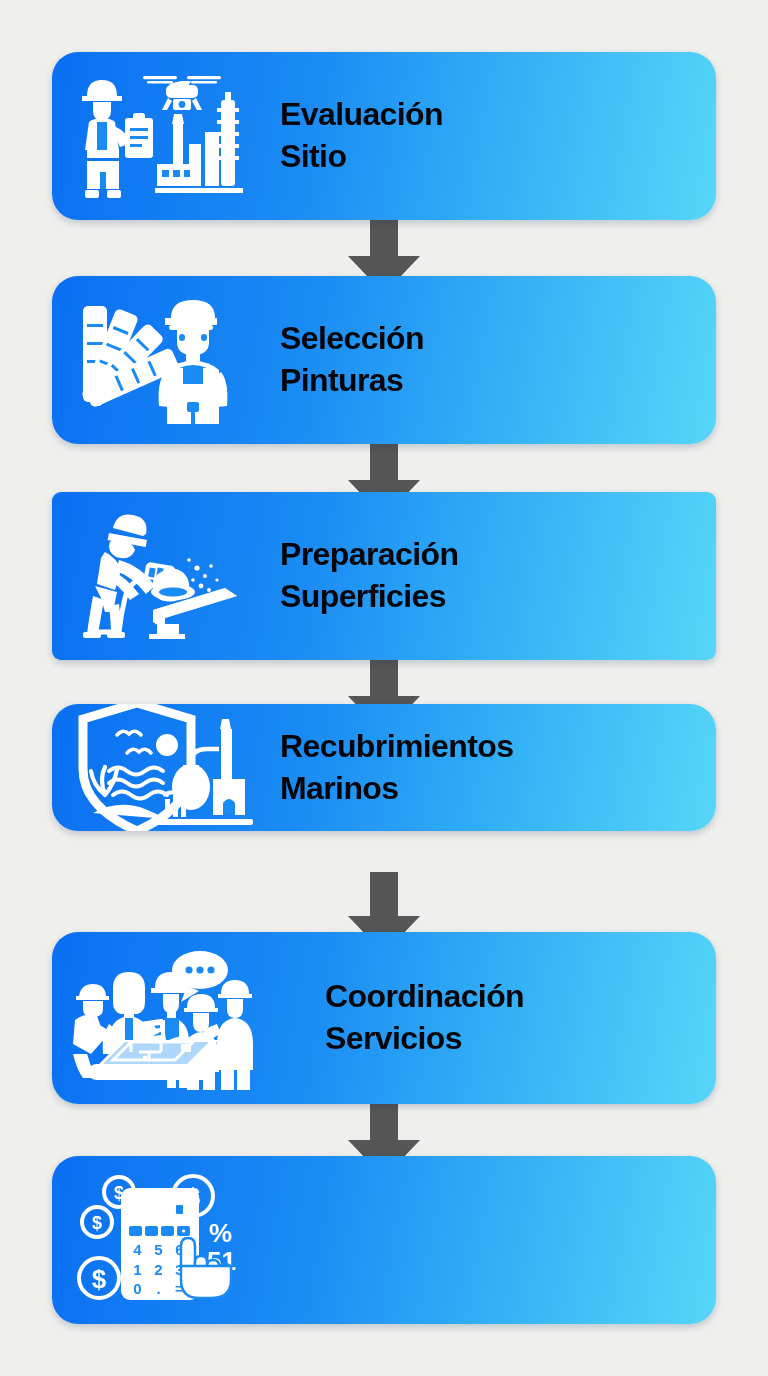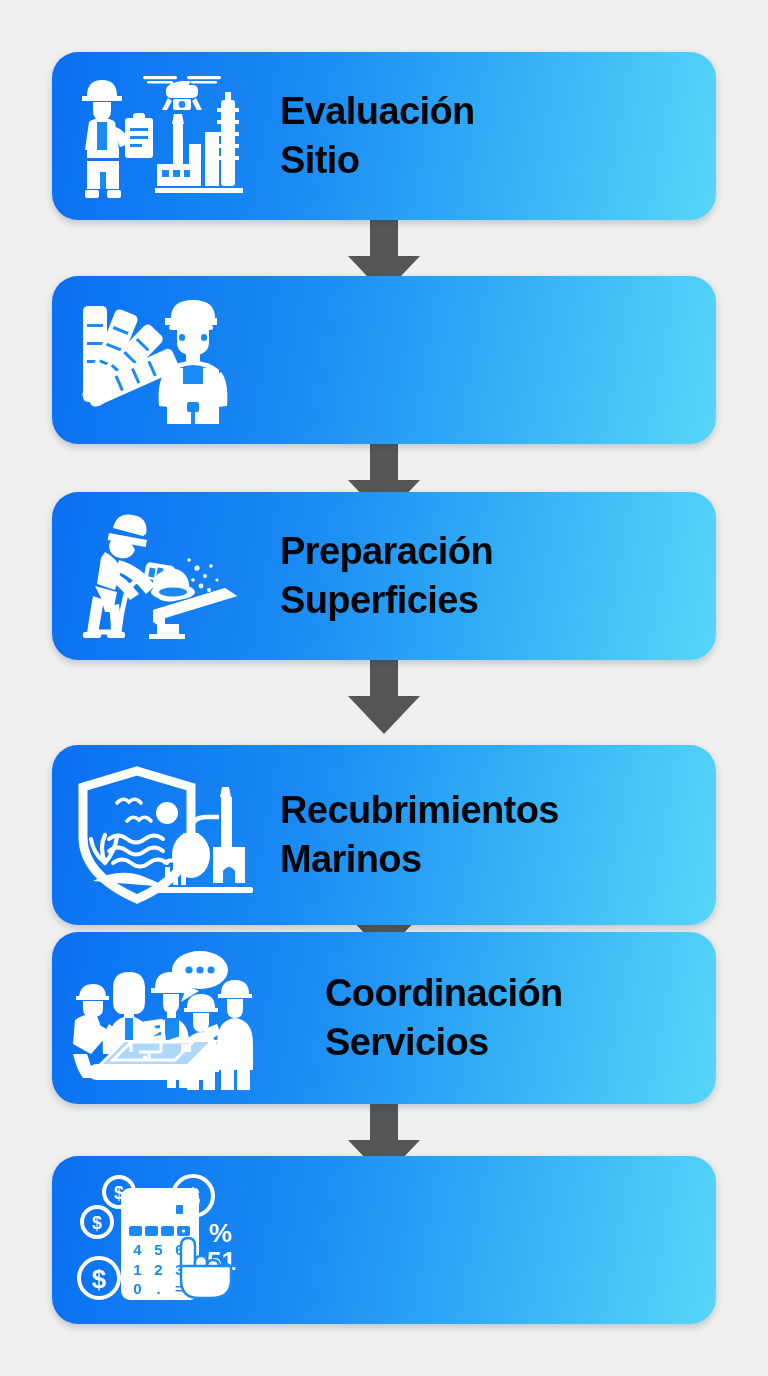--- a/index.html
+++ b/index.html
@@ -47,21 +47,21 @@
     box-sizing: border-box;
   }
 
   .card .icon-wrap svg {
     display: block;
   }
 
   .card .label {
     flex: 1 1 auto;
     color: #06060a;
-    font-size: 38px;
+    font-size: 32px;
     font-weight: 700;
     line-height: 1.3;
     letter-spacing: -0.6px;
     padding-right: 18px;
     white-space: pre-line;
     font-family: "Liberation Sans", sans-serif;
   }
 
   .arrow {
     position: absolute;
@@ -197,29 +197,31 @@
           <circle cx="24" cy="103" r="3" fill="#ffffff"></circle>
           <circle cx="48" cy="103" r="3" fill="#ffffff"></circle>
           <rect x="30" y="112" width="12" height="10" rx="2" fill="#1a8bf4"></rect>
           <rect x="34" y="118" width="4" height="16" fill="#1a8bf4"></rect>
 
           <path d="M8 82 q-8 10 -6 34 l10 1 q-2 -20 4 -30z"></path>
           <path d="M64 82 q8 10 6 34 l-10 1 q2 -20 -4 -30z"></path>
         </g>
       </svg>
     </div>
+    <div class="label">Selección
+Pinturas</div>
   </div>
 
   <div class="arrow" style="left:348px; top:436px;">
     <svg width="72" height="82" viewBox="0 0 72 82" aria-hidden="true">
       <path d="M22 0 h28 v44 h22 L36 82 L0 44 h22z" fill="#565656"></path>
     </svg>
   </div>
 
-  <div class="card" style="top:492px; height:168px;">
+  <div class="card" style="top:492px; height:168px;border-radius:9px;">
     <div class="icon-wrap">
       <svg width="200" height="140" viewBox="0 0 200 140" fill="#ffffff" aria-hidden="true">
 
         <g>
           <path d="M44 22 q4 -16 20 -13 q16 3 13 19 l-3 2 z"></path>
           <path d="M40 27 l38 7 l-1.4 7 l-38 -7z"></path>
 
           <path d="M50 32 q12 2 16 12 q-4 10 -15 8 q-10 -2 -11 -11 q-1 -8 10 -9z"></path>
 
           <path d="M36 46 q12 6 16 18 l-6 20 l-18 -6 l4 -26z"></path>
@@ -272,21 +274,21 @@
     <div class="label">Preparación
 Superficies</div>
   </div>
 
   <div class="arrow" style="left:348px; top:652px;">
     <svg width="72" height="82" viewBox="0 0 72 82" aria-hidden="true">
       <path d="M22 0 h28 v44 h22 L36 82 L0 44 h22z" fill="#565656"></path>
     </svg>
   </div>
 
-  <div class="card" style="top:745px; height:180px;">
+  <div class="card" style="top:704px; height:127px;">
     <div class="icon-wrap">
       <svg width="200" height="145" viewBox="0 0 200 145" fill="#ffffff" aria-hidden="true">
 
         <path d="M68 8 L122 24 v50 q0 38 -54 62 Q14 112 14 74 V24 z" fill="none" stroke="#ffffff" stroke-width="9"></path>
 
         <circle cx="98" cy="50" r="11"></circle>
 
         <path d="M48 40 q6 -7 12 -1 q6 -6 12 1" fill="none" stroke="#ffffff" stroke-width="3.6" stroke-linecap="round"></path>
         <path d="M58 58 q6 -7 12 -1 q6 -6 12 1" fill="none" stroke="#ffffff" stroke-width="3.6" stroke-linecap="round"></path>
 

